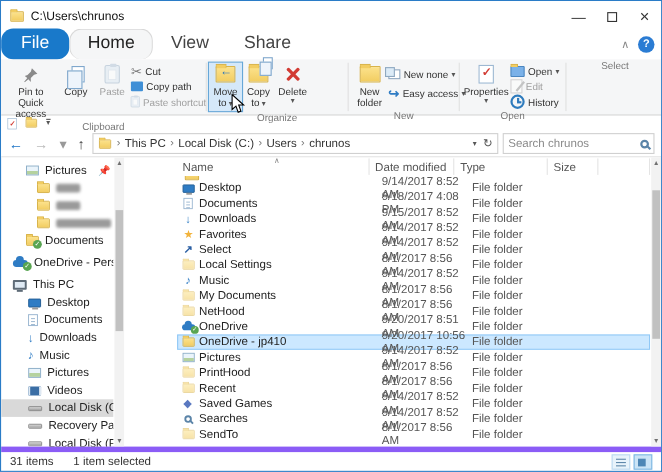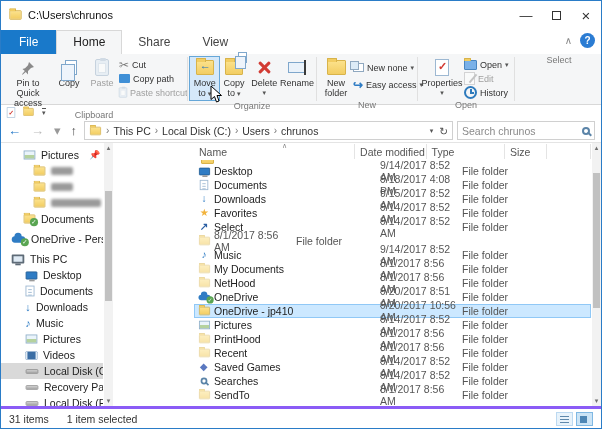--- a/index.html
+++ b/index.html
@@ -9,21 +9,21 @@
          font-family:"Liberation Sans",sans-serif; }
 
   
   .titlebar { height:28px; display:flex; align-items:center; padding-left:8px; background:#fff; flex:none; }
   .titlebar .title { font-size:11px; color:#111; margin-left:6px; flex:1; }
   .cap-btn { width:30px; height:26px; display:flex; align-items:center; justify-content:center; color:#333; font-size:13px; }
   .cap-max { width:9px; height:9px; border:1px solid #333; display:inline-block; }
 
   
   .tabrow { height:25px; display:flex; align-items:flex-end; background:#fff; flex:none; position:relative; }
-  .tab { padding:4px 16px 5px; font-size:12px; color:#444; }
+  .tab { padding:4px 16px 5px; font-size:16px; color:#444;border-radius:11px; }
   .tab-file { background:#1979ca; color:#fff; padding:5px 18px; }
   .tab-active { background:#f5f6f7; border:1px solid #d8d8d8; border-bottom:none; color:#222; }
   .tabrow-right { position:absolute; right:6px; top:4px; display:flex; align-items:center; gap:8px; }
   .collapse { color:#888; font-size:10px; }
   .helpbtn { width:15px; height:15px; border-radius:50%; background:#2b7cd3; color:#fff; font-size:10px; font-weight:bold;
              display:flex; align-items:center; justify-content:center; }
 
   
   .ribbon { height:51px; background:#f5f6f7; border-bottom:1px solid #d8d8d8; display:flex; flex:none; position:relative; }
   .rgroup { display:flex; flex-direction:column; flex:none; }
@@ -115,21 +115,21 @@
   .crumbbox { flex:1; height:19px; border:1px solid #d0d0d0; display:flex; align-items:center; padding:0 4px; gap:4px;
               font-size:10.5px; color:#333; overflow:hidden; }
   .crumbbox .sep { color:#777; font-size:10px; }
   .crumbbox .tail { margin-left:auto; display:flex; align-items:center; gap:6px; color:#555; }
   .searchbox { width:138px; height:19px; border:1px solid #d0d0d0; display:flex; align-items:center; padding:0 4px; gap:4px; }
   .searchbox input { border:none; outline:none; flex:1; font-size:10.5px; color:#333; min-width:0;
                      font-family:"Liberation Sans",sans-serif; }
   .searchbox input::placeholder { color:#8a8a8a; }
 
   
-  .main { flex:1; display:flex; overflow:hidden; position:relative;gap:33px; }
+  .main { flex:1; display:flex; overflow:hidden; position:relative; }
 
   
   .side { width:112px; flex:none; position:relative; padding:4px 10px 0 0; overflow:hidden; }
   .srow { height:16px; display:flex; align-items:center; gap:5px; font-size:10.5px; color:#222; padding-right:2px;
           white-space:nowrap; overflow:hidden; }
   .srow .ic { transform:scale(.9); }
   .srow-sel { background:#d9d9d9; }
   .sgap { height:4px; }
   .pinmark { margin-left:auto; color:#8a8a8a; font-size:9px; }
   .vscroll { position:absolute; top:0; bottom:0; width:9px; background:#f2f2f2; }
@@ -147,21 +147,21 @@
   .frow .icb { width:20px; flex:none; display:flex; justify-content:center; }
   .frow .icb .ic { transform:scale(.85); }
   .fname { width:166px; flex:none; color:#222; white-space:nowrap; overflow:hidden; }
   .fdate { width:82px; flex:none; color:#555; }
   .ftype { width:90px; flex:none; color:#555; }
   .frow-sel { background:#cce8ff; box-shadow:inset 0 0 0 1px #90c8f6; }
   .sliver { height:4px; overflow:hidden; }
   .sliver .folder { margin-top:-7px; margin-left:7px; }
 
   
-  .statusbar { height:22px; border-top:3px solid #8b5cf6; display:flex; align-items:center; padding:0 8px; gap:18px;
+  .statusbar { height:22px; border-top:5px solid #8b5cf6; display:flex; align-items:center; padding:0 8px; gap:18px;
                font-size:10.5px; color:#333; flex:none; }
   .viewbtns { margin-left:auto; display:flex; gap:3px; }
   .vbtn { width:17px; height:14px; border:1px solid #bcd9f1; background:#e8f3fb; position:relative; }
   .vbtn-lines::before { content:""; position:absolute; left:3px; right:3px; top:3px; height:1px; background:#5e88ab;
                         box-shadow:0 3px 0 #5e88ab, 0 6px 0 #5e88ab; }
   .vbtn-thumb { background:#cbe4f6; border-color:#7fb8e3; }
   .vbtn-thumb::before { content:""; position:absolute; left:3px; top:3px; width:7px; height:7px; background:#4d86b5; }
 </style>
 </head>
 <body>
@@ -178,22 +178,22 @@
         <span class="cap-max"></span>
       </span>
     <span class="cap-btn" style="font-size:15px">
         <span>×</span>
       </span>
   </div>
 
   <div class="tabrow">
     <span class="tab tab-file">File</span>
     <span class="tab tab-active">Home</span>
+    <span class="tab">View</span>
     <span class="tab">Share</span>
-    <span class="tab">View</span>
     <span class="tabrow-right">
       <span class="collapse">∧</span>
       <span class="helpbtn">?</span>
     </span>
   </div>
 
   <div class="ribbon">
     <svg class="cursor" width="13" height="19" viewBox="0 0 13 19">
       <path d="M1 1 L1 14.5 L4.5 11.5 L6.5 17 L9 16 L7 10.5 L11.5 10.5 Z" fill="#fff" stroke="#000" stroke-width="1"></path>
     </svg>
@@ -254,26 +254,20 @@
             <span class="overlay-pages"></span>
           </span>
           <span><span>Copy to</span><span class="drop"> ▾</span></span>
         </div>
         <div class="bigbtn" style="width:32px">
           <span class="icobox">
               <span class="ic ic-x"></span>
             </span>
           <span>Delete</span>
           <span class="drop">▾</span>
-        </div>
-        <div class="bigbtn" style="width:34px">
-          <span class="icobox">
-              <span class="ic ic-rename"></span>
-            </span>
-          <span>Rename</span>
         </div>
       </div>
       <div class="rgroup-label">Organize</div>
     </div>
     <div class="gsep"></div>
 
     <div class="rgroup" style="width:100px">
       <div class="rgroup-body">
         <div class="bigbtn" style="width:34px">
           <span class="icobox">
@@ -492,20 +486,21 @@
             <span class="ic glyph navy">↗</span>
           </span>
         <span class="fname">Select</span>
         <span class="fdate">9/14/2017 8:52 AM</span>
         <span class="ftype">File folder</span>
       </div>
       <div class="frow">
         <span class="icb">
             <span class="ic folder pale"></span>
           </span>
+        <span class="fname">Local Settings</span>
         <span class="fdate">8/1/2017 8:56 AM</span>
         <span class="ftype">File folder</span>
       </div>
       <div class="frow">
         <span class="icb">
             <span class="ic glyph blu">♪</span>
           </span>
         <span class="fname">Music</span>
         <span class="fdate">9/14/2017 8:52 AM</span>
         <span class="ftype">File folder</span>

